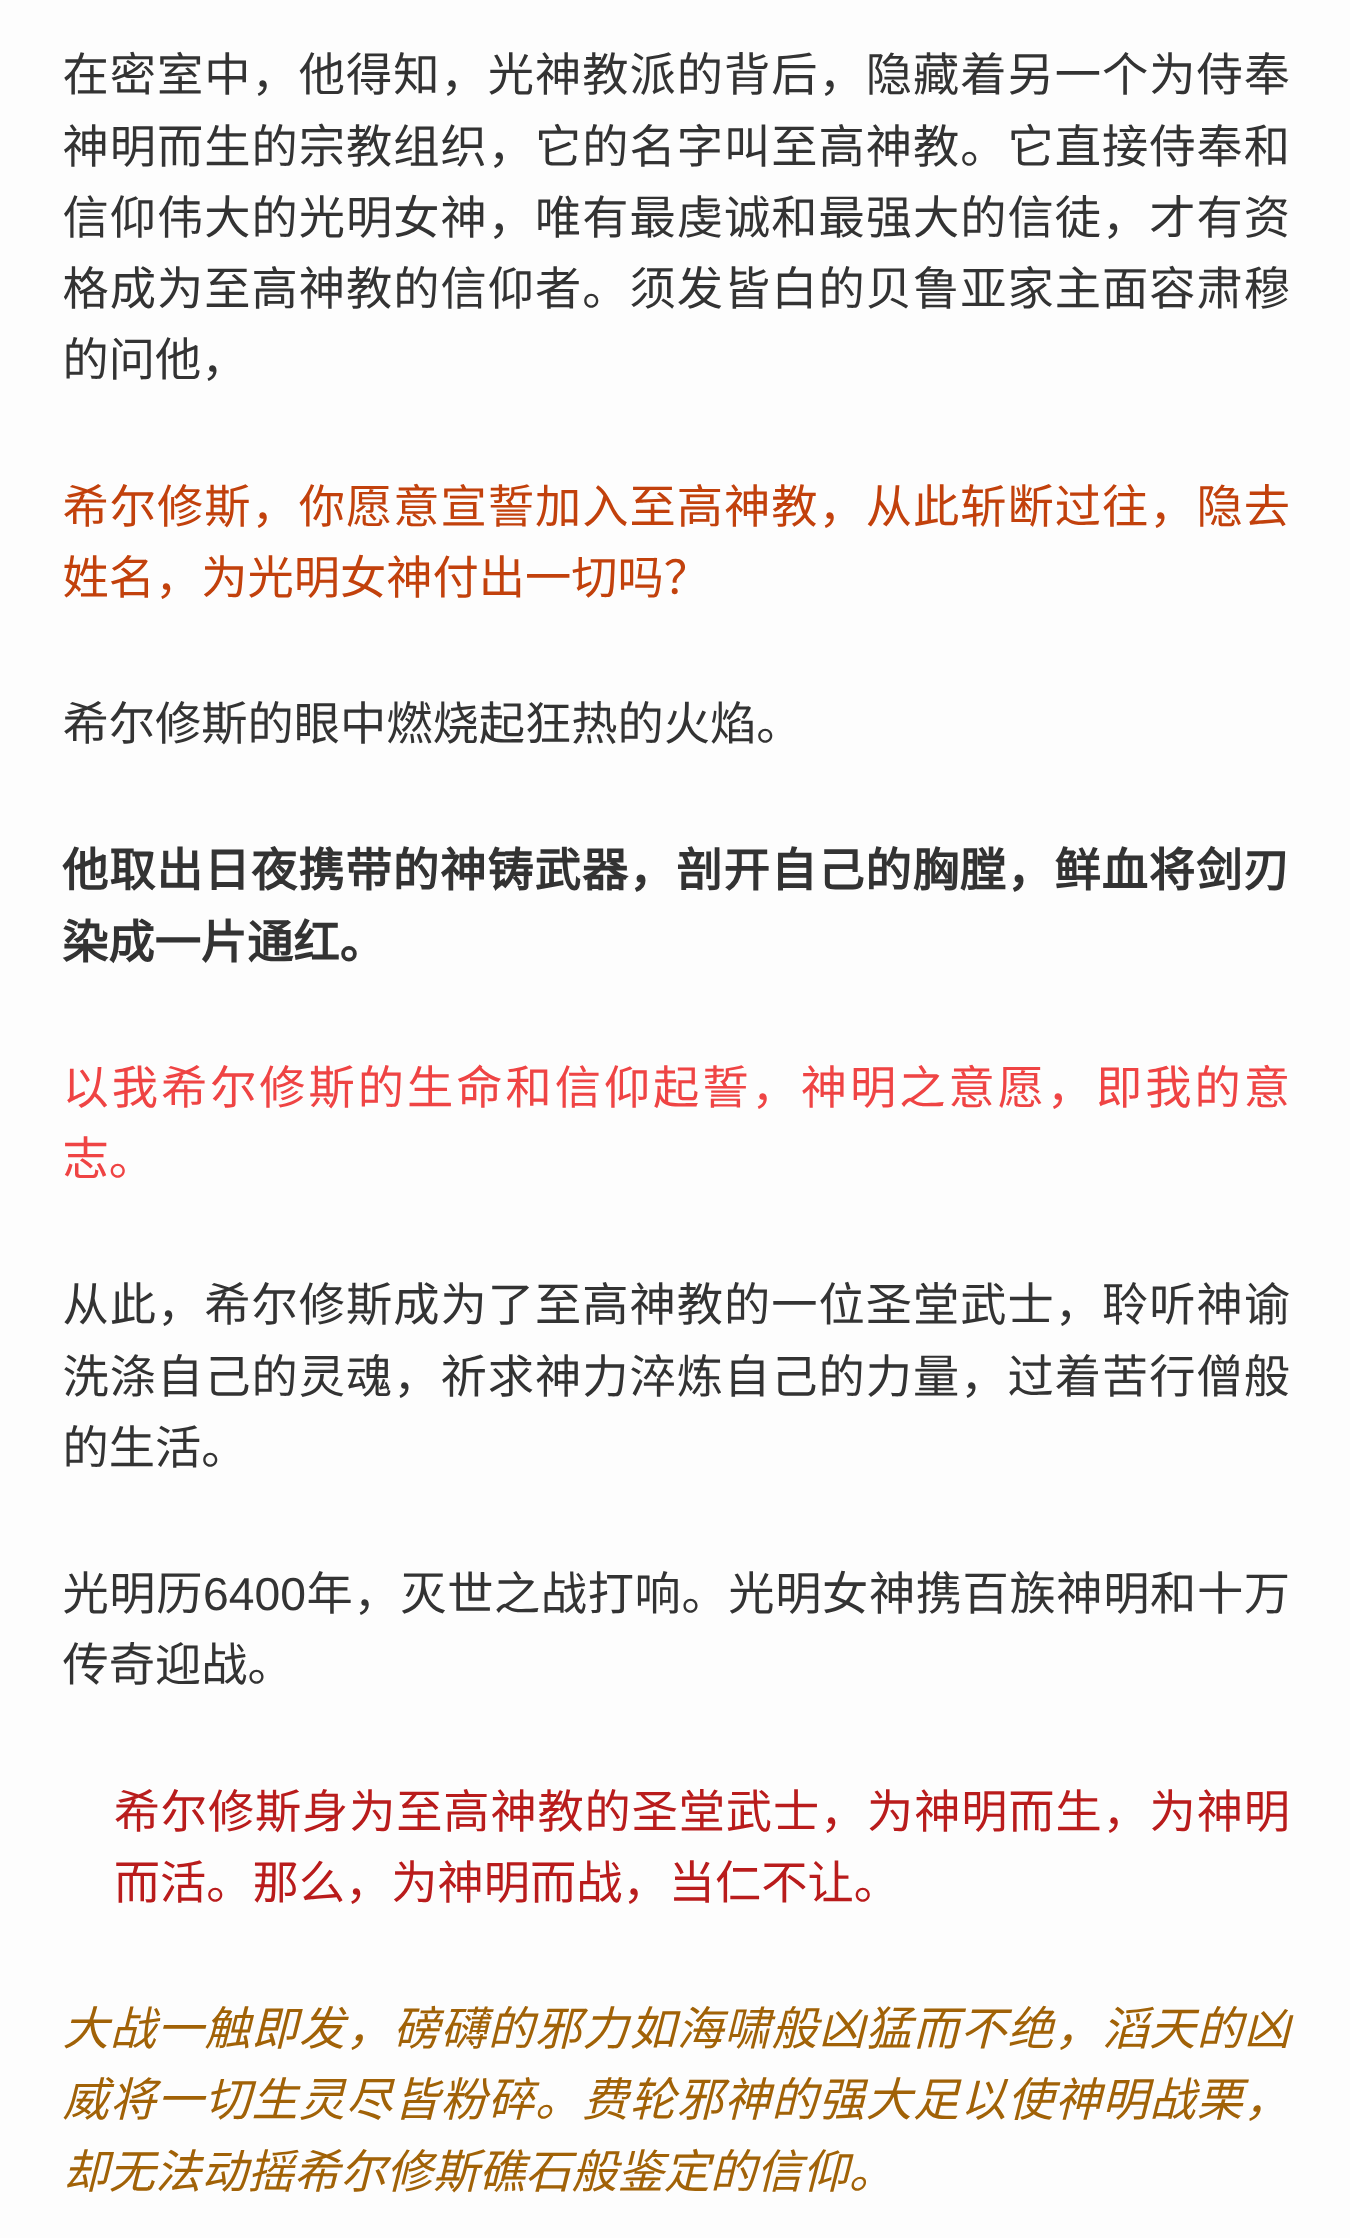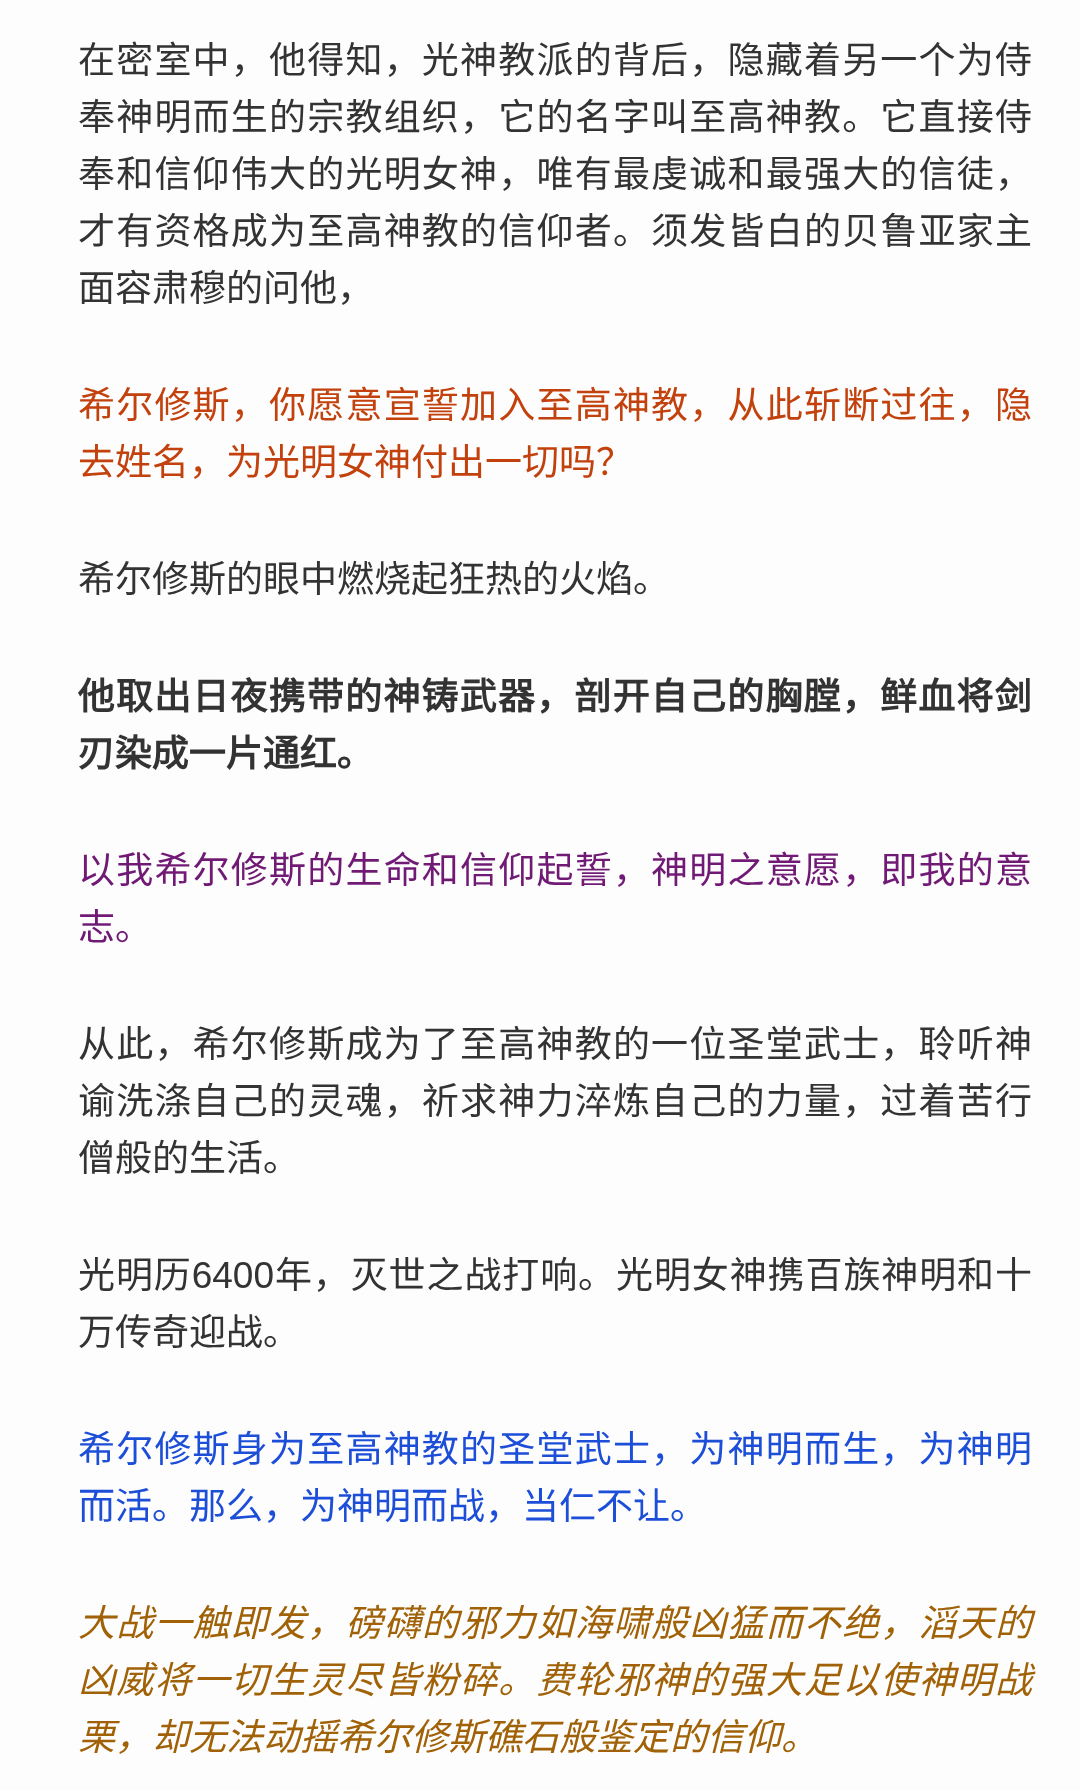--- a/index.html
+++ b/index.html
@@ -13,21 +13,21 @@
     background: #fdfdfd;
     overflow: hidden;
     font-family: "Liberation Sans", sans-serif;
   }
 
   
   .reading-page {
     box-sizing: border-box;
     width: 1080px;
     height: 1790px;
-    padding: 32px 48px 0 78px;
+    padding: 32px 48px 0 50px;
   }
 
   .para {
     font-family: "Liberation Sans", sans-serif;
     font-size: 37px;
     line-height: 57px;
     color: #333333;
     margin: 0 0 60px 0;
     text-align: justify;
     letter-spacing: 0;
@@ -40,18 +40,18 @@
   }
 </style>
 </head>
 <body style="background: rgb(253, 253, 253);">
 
 <main class="reading-page">
   <p class="para" style="color: rgb(51, 51, 51);">在密室中，他得知，光神教派的背后，隐藏着另一个为侍奉神明而生的宗教组织，它的名字叫至高神教。它直接侍奉和信仰伟大的光明女神，唯有最虔诚和最强大的信徒，才有资格成为至高神教的信仰者。须发皆白的贝鲁亚家主面容肃穆的问他，</p>
   <p class="para" style="color: #c2410c;">希尔修斯，你愿意宣誓加入至高神教，从此斩断过往，隐去姓名，为光明女神付出一切吗？</p>
   <p class="para" style="color: rgb(51, 51, 51); margin-top: 47px;">希尔修斯的眼中燃烧起狂热的火焰。</p>
   <p class="para" style="color: rgb(51, 51, 51); font-weight: bold;">他取出日夜携带的神铸武器，剖开自己的胸膛，鲜血将剑刃染成一片通红。</p>
-  <p class="para" style="color: #701a75;">以我希尔修斯的生命和信仰起誓，神明之意愿，即我的意志。</p>
+  <p class="para" style="color: #ef4444;">以我希尔修斯的生命和信仰起誓，神明之意愿，即我的意志。</p>
   <p class="para" style="color: rgb(51, 51, 51);">从此，希尔修斯成为了至高神教的一位圣堂武士，聆听神谕洗涤自己的灵魂，祈求神力淬炼自己的力量，过着苦行僧般的生活。</p>
   <p class="para" style="color: rgb(51, 51, 51);">光明历6400年，灭世之战打响。光明女神携百族神明和十万传奇迎战。</p>
-  <p class="para" style="color: #1d4ed8;">希尔修斯身为至高神教的圣堂武士，为神明而生，为神明而活。那么，为神明而战，当仁不让。</p>
+  <p class="para" style="color: #b91c1c; margin-left: 41px;">希尔修斯身为至高神教的圣堂武士，为神明而生，为神明而活。那么，为神明而战，当仁不让。</p>
   <p class="para" style="color: #a16207; font-style: italic;">大战一触即发，磅礴的邪力如海啸般凶猛而不绝，滔天的凶威将一切生灵尽皆粉碎。费轮邪神的强大足以使神明战栗，却无法动摇希尔修斯礁石般鉴定的信仰。</p>
 </main>
 
 </body></html>

